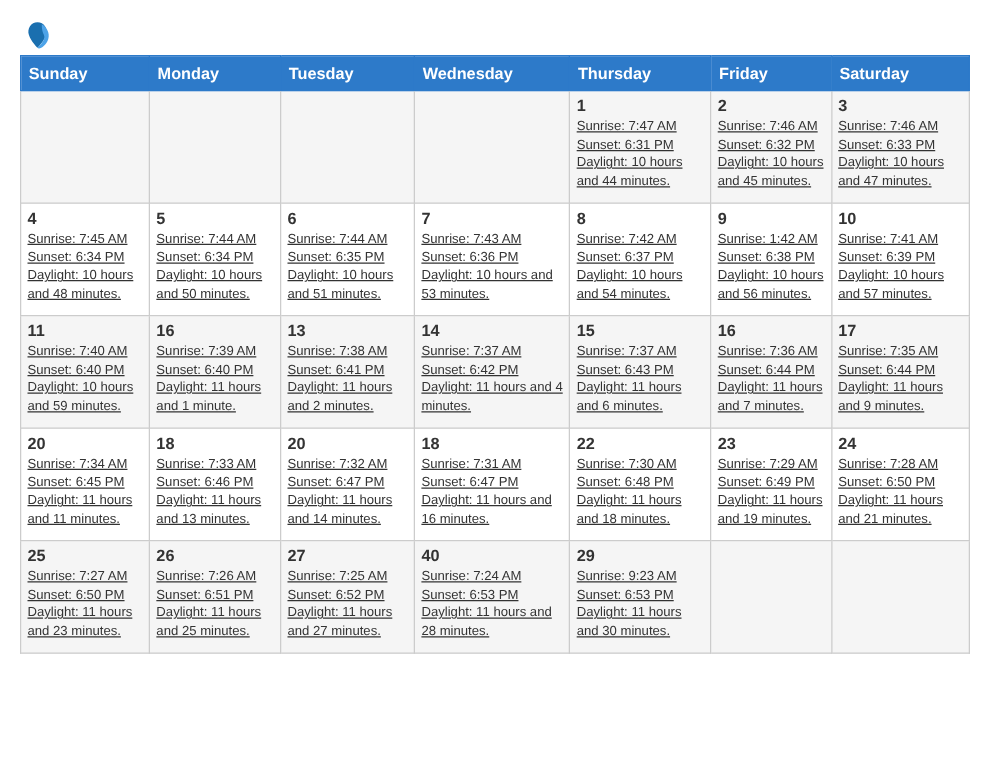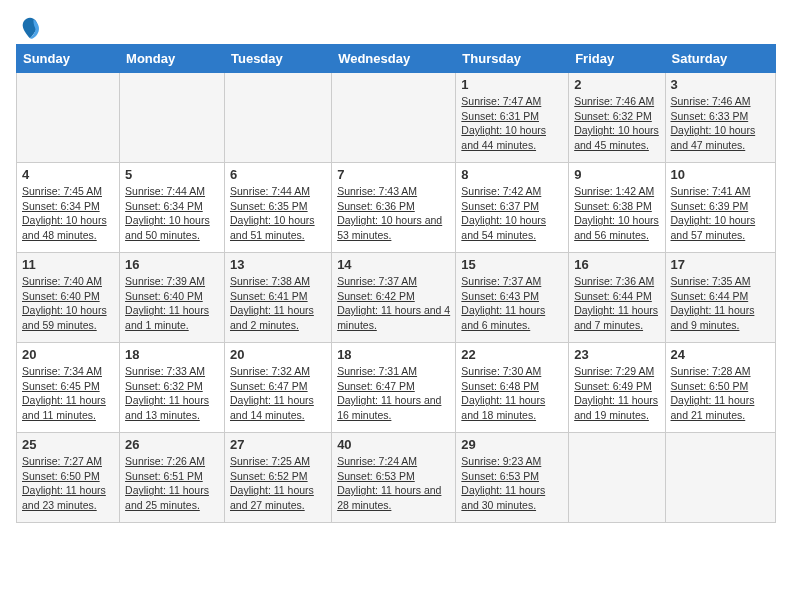--- a/index.html
+++ b/index.html
@@ -261,21 +261,21 @@
         <td>
           <span class="day-num">20</span>
           <div class="day-info">Sunrise: 7:34 AM
 Sunset: 6:45 PM
 Daylight: 11 hours
 and 11 minutes.</div>
         </td>
         <td>
           <span class="day-num">18</span>
           <div class="day-info">Sunrise: 7:33 AM
-Sunset: 6:32 PM
+Sunset: 6:46 PM
 Daylight: 11 hours
 and 13 minutes.</div>
         </td>
         <td>
           <span class="day-num">20</span>
           <div class="day-info">Sunrise: 7:32 AM
 Sunset: 6:47 PM
 Daylight: 11 hours
 and 14 minutes.</div>
         </td>

